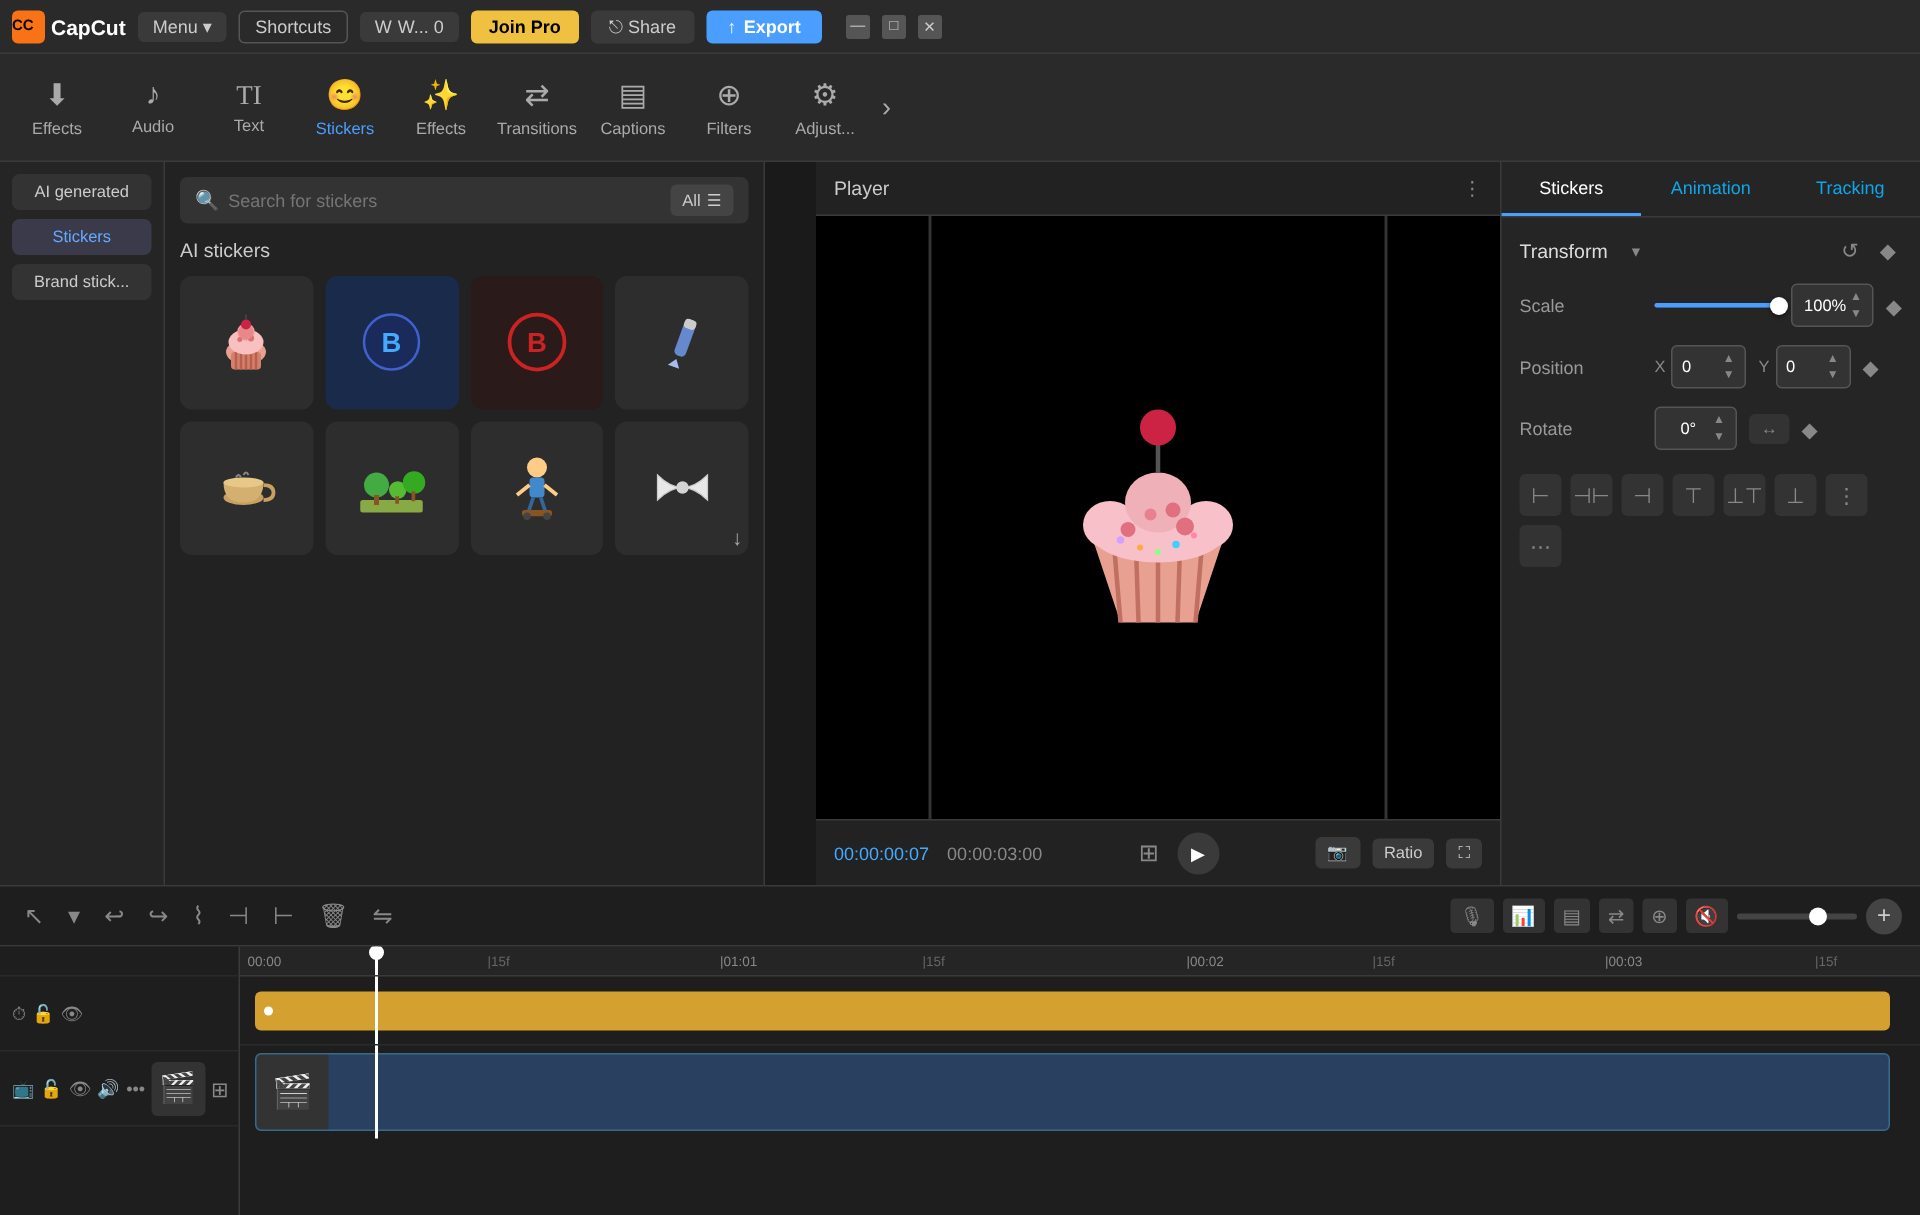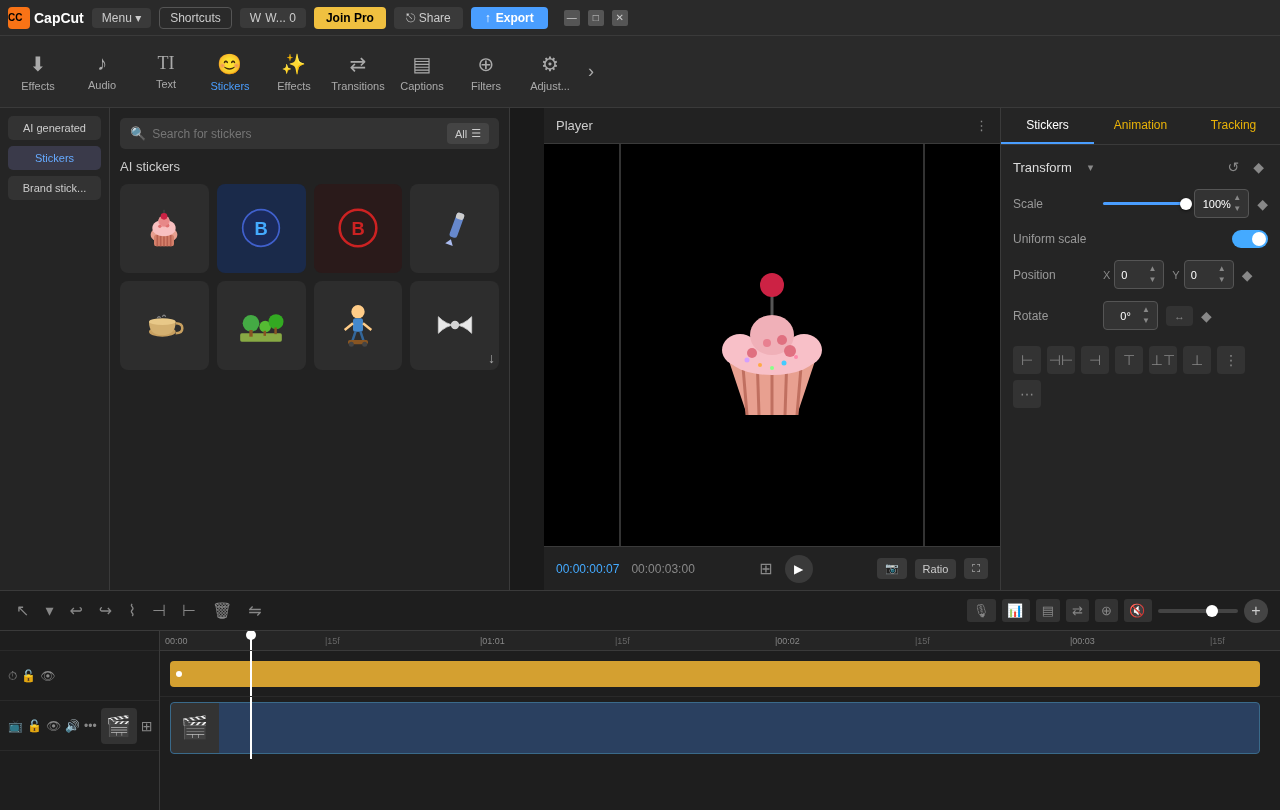--- a/index.html
+++ b/index.html
@@ -60,21 +60,21 @@
     .time-total { color: #888; font-size: 12px; margin-left: 8px; text-align: right; }
     .play-controls { display: flex; align-items: center; gap: 12px; }
     .play-btn { width: 28px; height: 28px; background: #3a3a3a; border: none; border-radius: 50%; color: #fff; cursor: pointer; display: flex; align-items: center; justify-content: center; font-size: 12px; }
     .player-right-controls { display: flex; align-items: center; gap: 8px; }
     .ctrl-btn { background: #3a3a3a; border: none; color: #ccc; padding: 4px 8px; border-radius: 4px; cursor: pointer; font-size: 11px; }
     .grid-icon { color: #888; cursor: pointer; font-size: 16px; }
 
     
     .right-panel { width: 280px; background: #252525; border-left: 1px solid #3a3a3a; display: flex; flex-direction: column; flex-shrink: 0; }
     .right-tabs { display: flex; border-bottom: 1px solid #3a3a3a; }
-    .right-tab { flex: 1; text-align: center; padding: 10px; font-size: 12px; cursor: pointer; color: #eab308; border-bottom: 2px solid transparent; }
+    .right-tab { flex: 1; text-align: center; padding: 10px; font-size: 12px; cursor: pointer; color: #0ea5e9; border-bottom: 2px solid transparent; }
     .right-tab.active { color: #fff; border-bottom: 2px solid #4a9eff; }
     .right-content { flex: 1; padding: 12px; overflow-y: auto; }
 
     
     .section-header { display: flex; align-items: center; justify-content: space-between; margin-bottom: 12px; }
     .section-label { font-size: 13px; color: #ddd; font-weight: 500; display: flex; align-items: center; gap: 16px; }
     .section-actions { display: flex; gap: 6px; }
     .icon-btn { background: none; border: none; color: #888; cursor: pointer; font-size: 14px; padding: 2px 4px; }
 
     .prop-row { display: flex; align-items: center; margin-bottom: 12px; }
@@ -411,26 +411,20 @@
             <span>100%</span>
             <div class="stepper">
               <button class="step-btn">▲</button>
               <button class="step-btn">▼</button>
             </div>
           </div>
           <button class="diamond-btn">◆</button>
         </div>
       </div>
 
-      <div class="toggle-row">
-        <span class="toggle-label">Uniform scale</span>
-        <div class="toggle">
-          <div class="toggle-knob"></div>
-        </div>
-      </div>
 
       <div class="position-row">
         <span class="pos-label">Position</span>
         <div class="pos-fields">
           <div class="pos-field">
             <span class="pos-field-label">X</span>
             <div class="pos-input">
               <span>0</span>
               <div class="stepper">
                 <button class="step-btn">▲</button>
@@ -532,21 +526,21 @@
       </div>
     </div>
 
     <div class="timeline-tracks" style="position:relative;overflow:hidden;">
 
       <div class="timeline-ruler">
         <span style="position:absolute;left:5px;font-size:9px;color:#888;">00:00</span>
         <span style="position:absolute;left:165px;font-size:9px;color:#666;">|15f</span>
         <span style="position:absolute;left:320px;font-size:9px;color:#888;">|01:01</span>
         <span style="position:absolute;left:455px;font-size:9px;color:#666;">|15f</span>
-        <span style="position:absolute;left:615px;font-size:9px;color:#888;">|00:02</span>
+        <span style="position:absolute;left:631px;font-size:9px;color:#888;">|00:02</span>
         <span style="position:absolute;left:755px;font-size:9px;color:#666;">|15f</span>
         <span style="position:absolute;left:910px;font-size:9px;color:#888;">|00:03</span>
         <span style="position:absolute;left:1050px;font-size:9px;color:#666;">|15f</span>
 
         <div class="playhead" style="left:90px;background:#fff;position:absolute;top:0;bottom:0;width:2px;z-index:10;">
           <div class="playhead-top"></div>
         </div>
       </div>
 
       <div class="track-row" style="height:46px;position:relative;">

